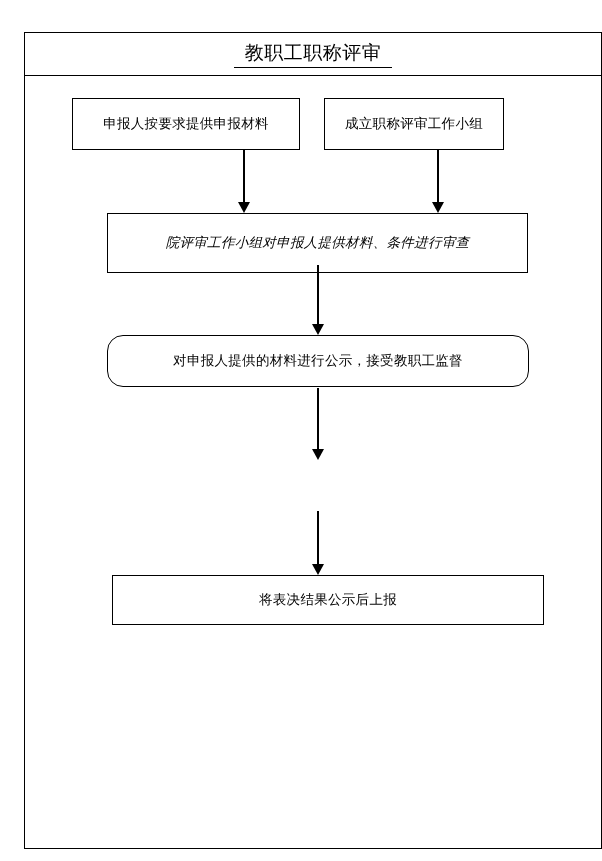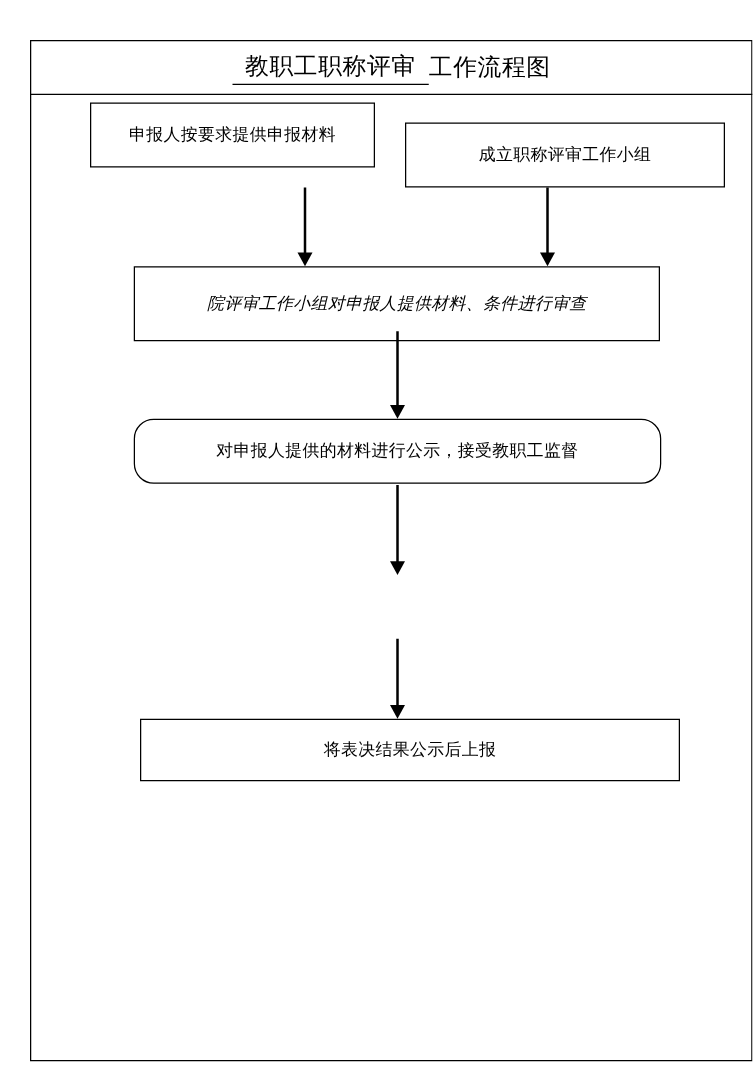--- a/index.html
+++ b/index.html
@@ -75,22 +75,22 @@
     display: flex;
     align-items: center;
     justify-content: center;
     font-family: "Liberation Sans", "DejaVu Sans", sans-serif;
     font-size: 13.5px;
     line-height: 1.2;
     text-align: center;
     letter-spacing: 0.3px;
   }
 
-  .node-1 { left: 60px;  top: 82px;  width: 228px; height: 52px; }
-  .node-2 { left: 312px; top: 98px;  width: 256px; height: 52px; }
+  .node-1 { left: 60px;  top: 98px;  width: 228px; height: 52px; }
+  .node-2 { left: 312px; top: 98px;  width: 180px; height: 52px; }
   .node-3 { left: 95px;  top: 213px; width: 421px; height: 60px; font-style: italic; }
   .node-4 { left: 95px;  top: 335px; width: 422px; height: 52px; border-radius: 16px; }
   .node-5 { left: 96px;  top: 462px; width: 433px; height: 48px; }
   .node-6 { left: 100px; top: 575px; width: 432px; height: 50px; }
 
   
   .arrow {
     position: absolute;
     width: 2px;
     background: #000000;
@@ -115,21 +115,21 @@
   .arrow-5 { left: 305px; top: 511px; height: 54px; }
 </style>
 </head>
 <body>
 
 <div id="page">
 
   <div class="page-frame"></div>
 
   <div class="title-band">
-    <div class="doc-title"><span class="title-underlined">  教职工职称评审  </span><span>工作流程图</span></div>
+    <div class="doc-title"><span class="title-underlined">  教职工职称评审  </span></div>
   </div>
 
   <div class="node node-1">
     <span>申报人按要求提供申报材料</span>
   </div>
 
   <div class="node node-2">
     <span>成立职称评审工作小组</span>
   </div>
 

